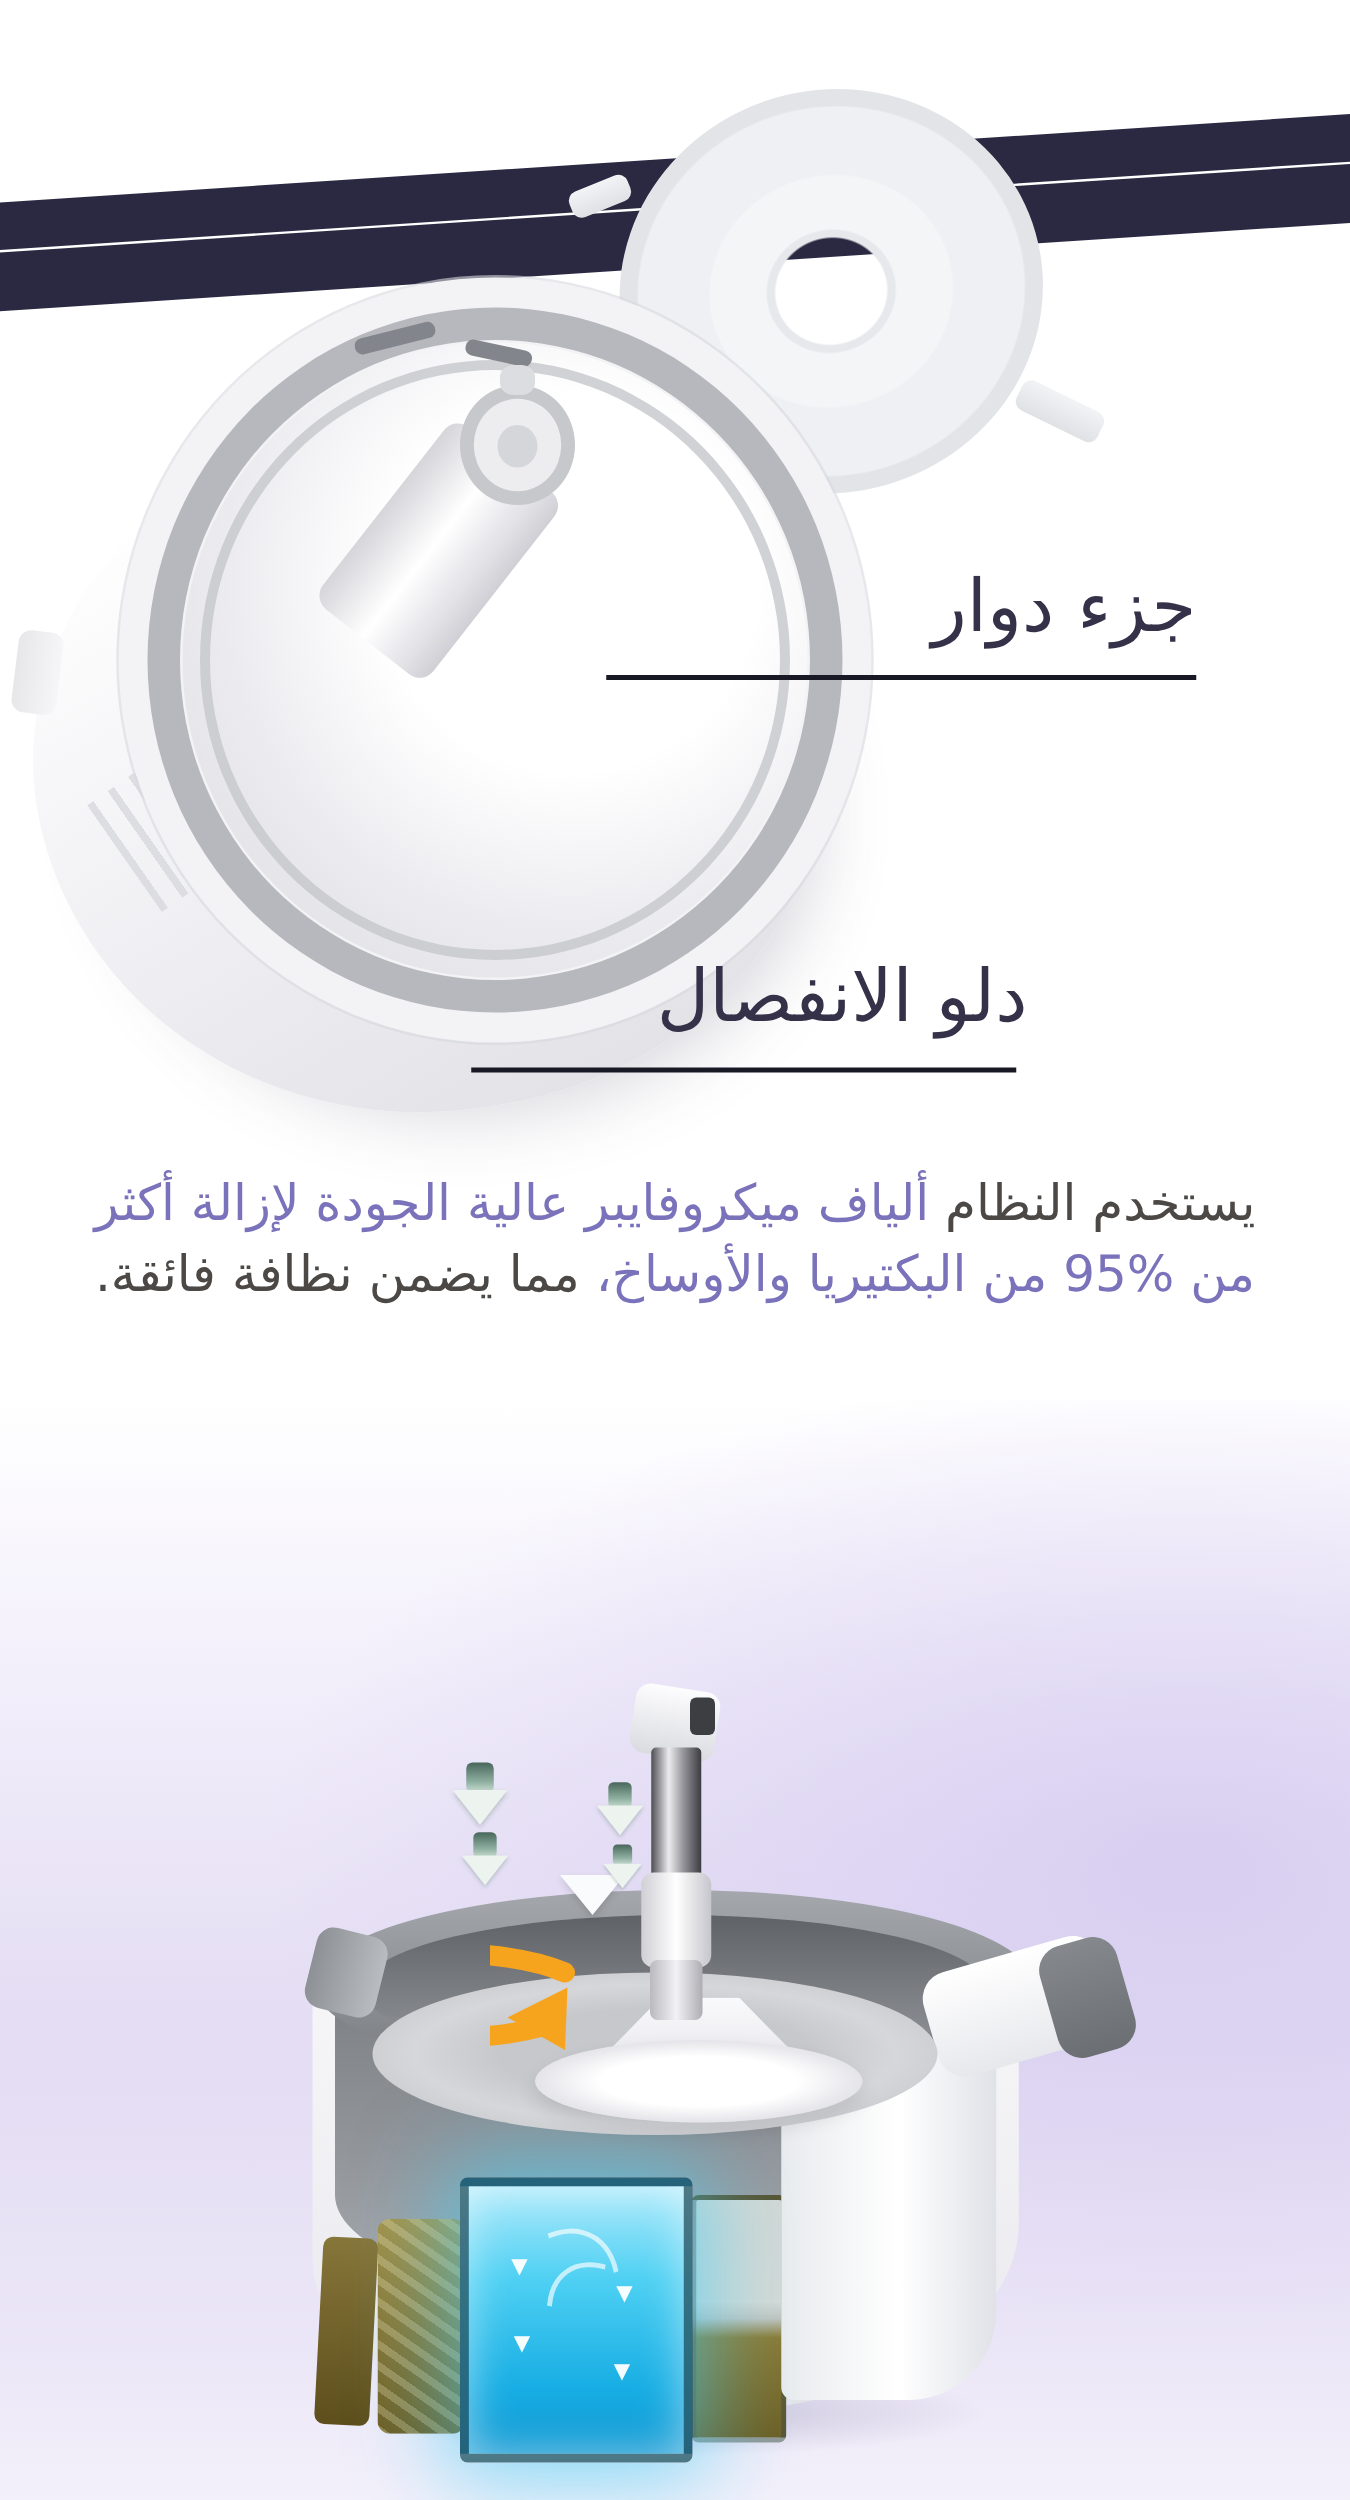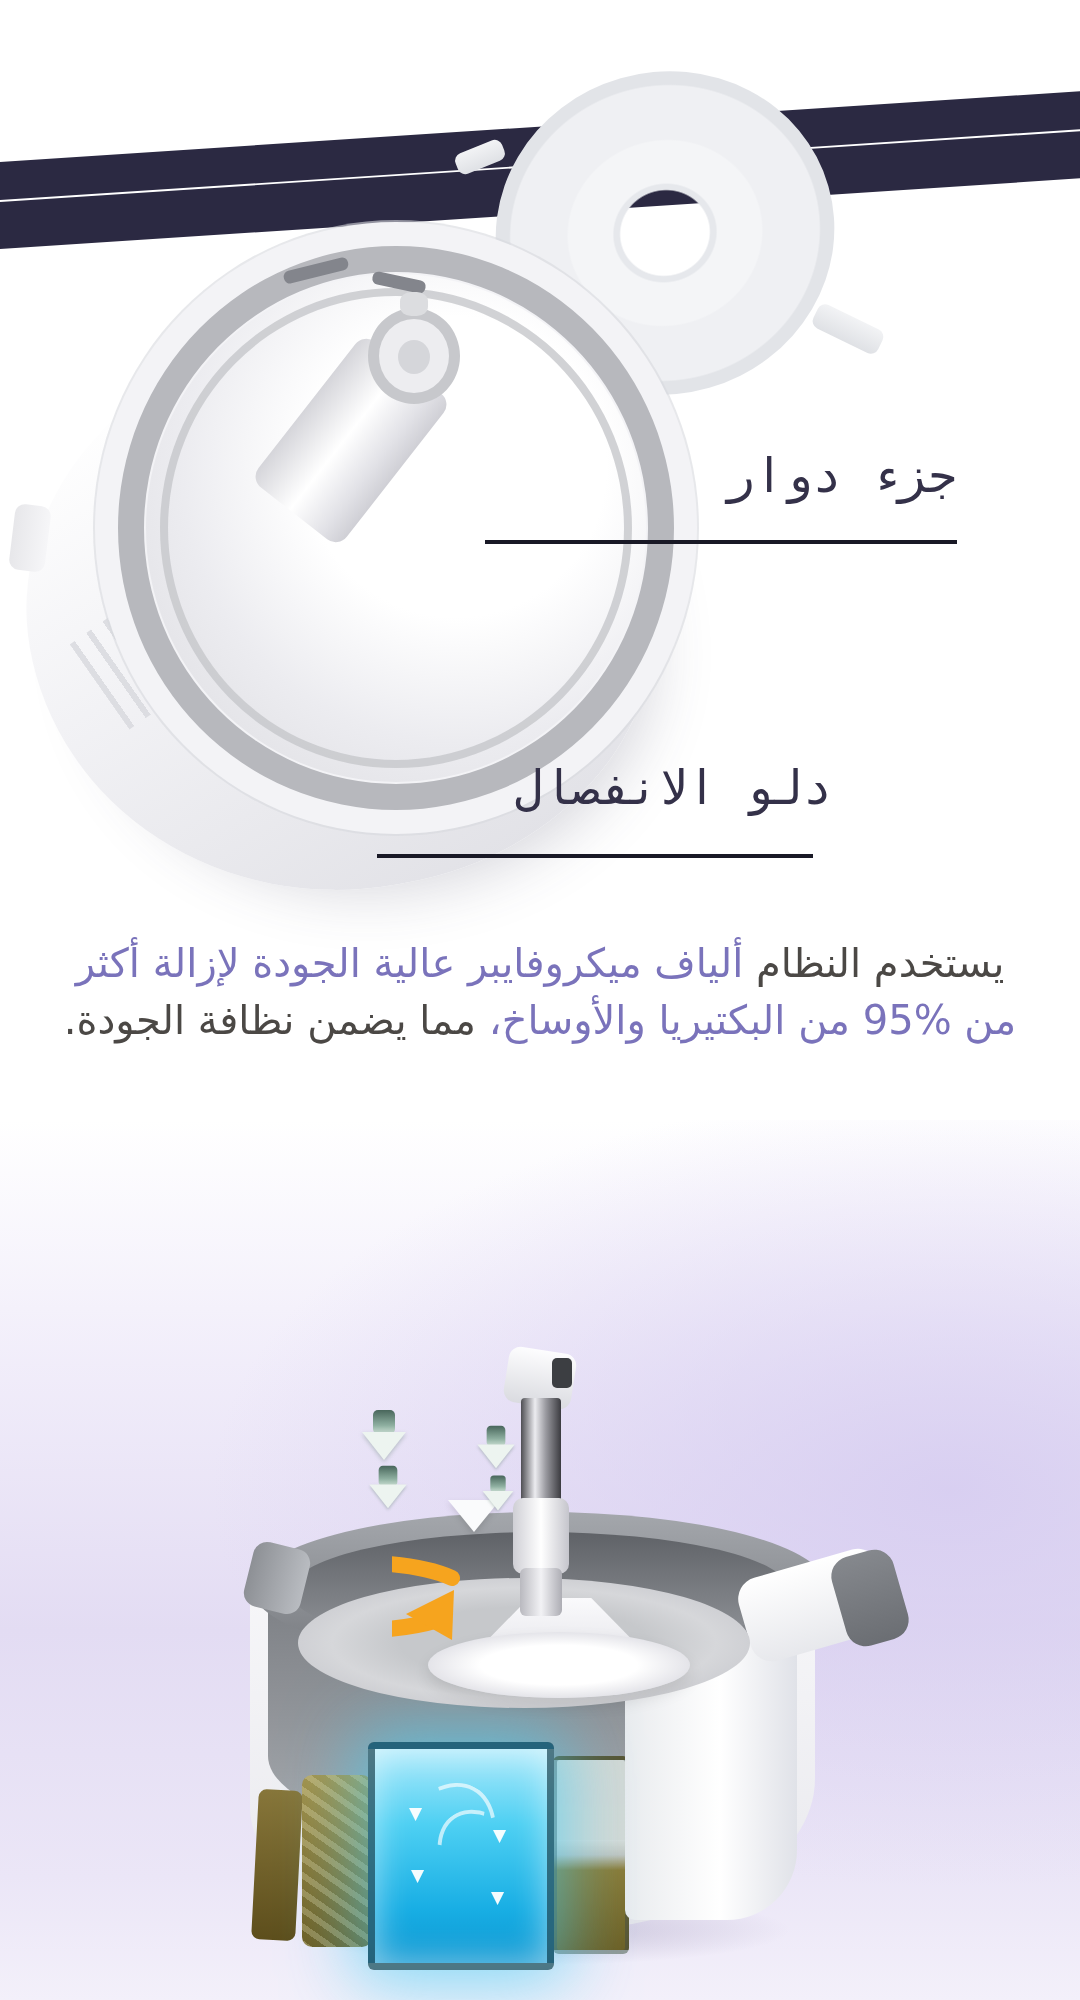--- a/index.html
+++ b/index.html
@@ -68,23 +68,23 @@
     transform:rotate(38deg);z-index:6;}
   .hb-cyl-cap{position:absolute;left:368px;top:308px;width:92px;height:96px;border-radius:50%;
     border:11px solid #c7c8cc;background:#ededf0;box-sizing:border-box;z-index:7;}
   .hb-cyl-dot{position:absolute;left:398px;top:340px;width:32px;height:34px;border-radius:50%;background:#d5d6da;z-index:8;}
   .hb-knob{position:absolute;left:400px;top:292px;width:28px;height:24px;border-radius:40%;background:#dcdde0;z-index:7;}
   
   .callout-line{position:absolute;height:4px;background:var(--underline,#191926);z-index:9;}
   .line-1{left:485px;top:540px;width:472px;}
   .line-2{left:377px;top:854px;width:436px;}
   .hero-title{position:absolute;direction:rtl;color:var(--heading-navy,#343149);
-    font-size:48px;line-height:1.15;letter-spacing:0;z-index:9;white-space:nowrap;font-family:Liberation Mono, monospace;}
+    font-size:58px;line-height:1.15;letter-spacing:0;z-index:9;white-space:nowrap;}
   .title-1{right:123px;top:452px;}
-  .title-2{right:248px;top:764px;}
+  .title-2{right:258px;top:764px;}
   
   .copy{position:absolute;left:60px;top:935px;width:960px;direction:rtl;text-align:center;
     font-size:40px;line-height:57px;color:var(--body-dark,#4b4845);z-index:9;}
   .copy p{margin:0;}
   .copy p + p{margin-top:47px;}
   .seg-dark{color:var(--body-dark,#4b4845);}
   .seg-purple{color:var(--body-purple,#7a73bb);}
   
   .scene{position:absolute;left:0;top:1340px;width:1080px;height:660px;z-index:2;}
   .sc-shadow{position:absolute;left:290px;top:555px;width:500px;height:70px;border-radius:50%;
@@ -186,21 +186,21 @@
     <div class="hb-knob"></div>
   </div>
 
   <div class="hero-title title-1" dir="rtl">جزء دوار</div>
   <div class="callout-line line-1"></div>
 
   <div class="hero-title title-2" dir="rtl">دلو الانفصال</div>
   <div class="callout-line line-2"></div>
 
   <div class="copy">
-    <p dir="rtl"><span class="seg-dark">يستخدم النظام </span><span class="seg-purple">ألياف ميكروفايبر عالية الجودة لإزالة أكثر من %95 من البكتيريا والأوساخ،</span><span class="seg-dark"> مما يضمن نظافة الجودة.</span></p>
+    <p dir="rtl"><span class="seg-dark">يستخدم النظام </span><span class="seg-purple">ألياف ميكروفايبر عالية الجودة لإزالة أكثر من %95 من البكتيريا والأوساخ،</span><span class="seg-dark"> مما يضمن نظافة فائقة.</span></p>
   </div>
 
   <div class="scene">
     <div class="sc-shadow"></div>
     <div class="bucket-body"></div>
     <div class="interior"></div>
     <div class="comp-left"></div>
     <div class="comp-left2"></div>
     <div class="comp-right"></div>
     <div class="cut-face"></div>

